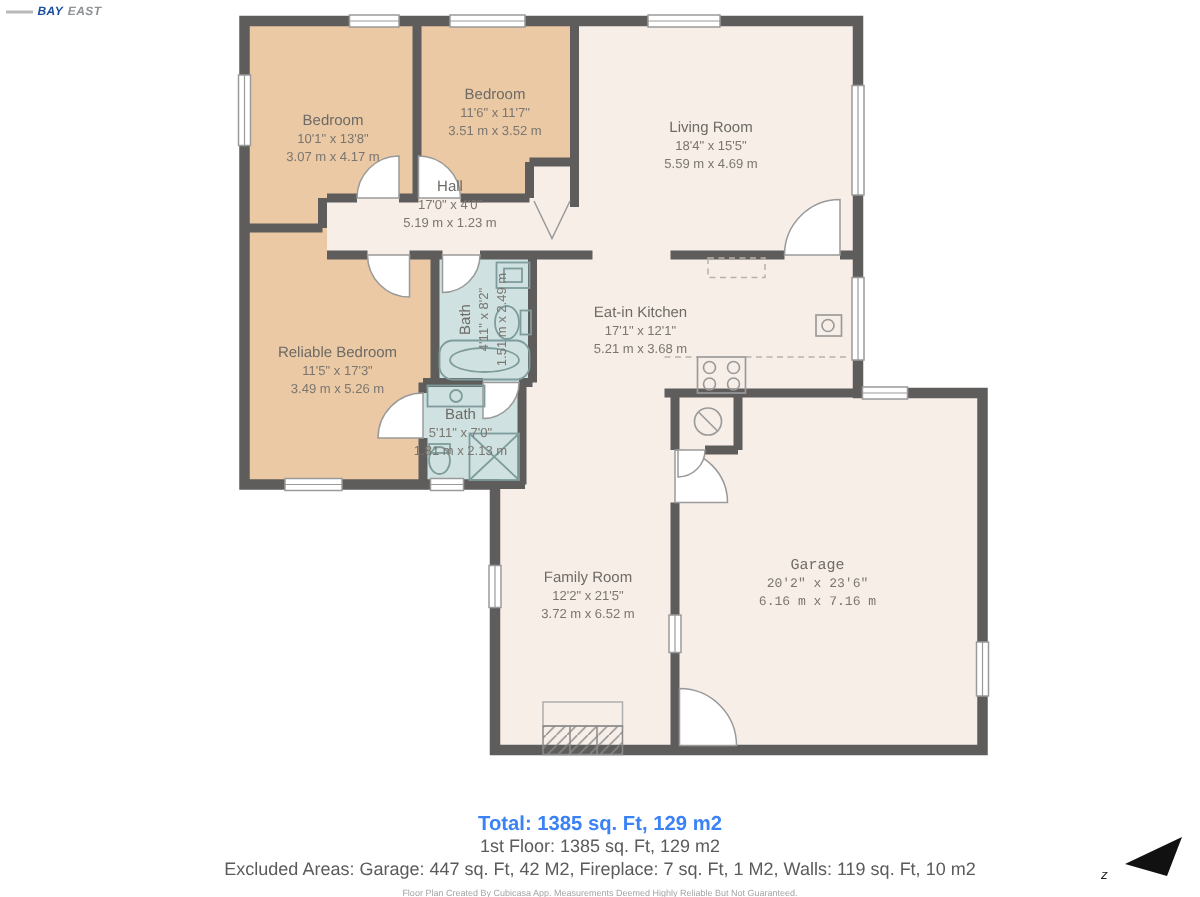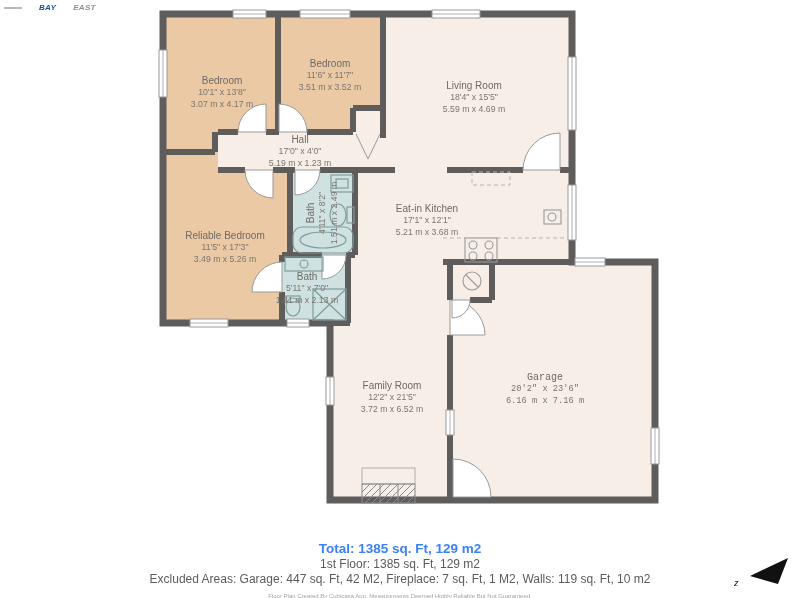--- a/index.html
+++ b/index.html
@@ -17,21 +17,21 @@
   .door{fill:#ffffff;stroke:#9a9a9a;stroke-width:1;}
   .doorline{fill:none;stroke:#9a9a9a;stroke-width:1;}
   .fix{fill:none;stroke:#7f9c9c;stroke-width:1.2;}
   .fixg{fill:none;stroke:#9a9a9a;stroke-width:1.1;}
   .dash{fill:none;stroke:#b9b2ab;stroke-width:1;stroke-dasharray:4 3;}
   .roomlabel{position:absolute;text-align:center;color:#6e6a66;pointer-events:none;
     transform:translate(-50%,-50%);white-space:nowrap;}
   .roomlabel .rname{font-size:10px;display:block;line-height:13px;}
   .roomlabel .rft,.roomlabel .rm{font-size:8.7px;display:block;line-height:11.5px;color:#7b7670;}
   .roomlabel.rot{transform:translate(-50%,-50%) rotate(-90deg);}
-  #logo{position:absolute;left:4px;top:3px;font-size:8px;display:flex;align-items:center;gap:17px;}
+  #logo{position:absolute;left:4px;top:3px;font-size:8px;display:flex;align-items:center;gap:3px;}
   #logo .bar{width:18px;height:2px;background:#b9b9b9;}
   #logo .p1{color:var(--c-logo);font-weight:bold;font-style:italic;letter-spacing:.3px;}
   #logo .p2{color:#8d9296;font-weight:bold;font-style:italic;letter-spacing:.3px;}
   #footer{position:absolute;left:0;right:0;top:540px;text-align:center;color:#555;}
   #footer .t1{font-size:13.5px;font-weight:bold;color:#3b82f6;line-height:17px;}
   #footer .t2{font-size:12px;color:#5b5b5b;line-height:15px;}
   #footer .t3{font-size:12px;color:#5b5b5b;line-height:15px;}
   #footer .t4{font-size:6px;color:#a5a5a5;margin-top:6px;}
   #compass{position:absolute;right:8px;bottom:8px;width:60px;height:36px;}
   #compass .z{position:absolute;left:2px;bottom:2px;font-size:9px;font-style:italic;color:#222;}
@@ -193,21 +193,21 @@
   <div class="roomlabel" style="left:330px;top:75px;">
     <span class="rname">Bedroom</span>
     <span class="rft">11'6" x 11'7"</span>
     <span class="rm">3.51 m x 3.52 m</span>
   </div>
   <div class="roomlabel" style="left:474px;top:97px;">
     <span class="rname">Living Room</span>
     <span class="rft">18'4" x 15'5"</span>
     <span class="rm">5.59 m x 4.69 m</span>
   </div>
-  <div class="roomlabel" style="left:300px;top:151px;">
+  <div class="roomlabel" style="left:300px;top:136px;">
     <span class="rname">Hall</span>
     <span class="rft">17'0" x 4'0"</span>
     <span class="rm">5.19 m x 1.23 m</span>
   </div>
   <div class="roomlabel rot" style="left:322px;top:213px;">
     <span class="rname">Bath</span>
     <span class="rft">4'11" x 8'2"</span>
     <span class="rm">1.51 m x 2.49 m</span>
   </div>
   <div class="roomlabel" style="left:225px;top:247px;">

